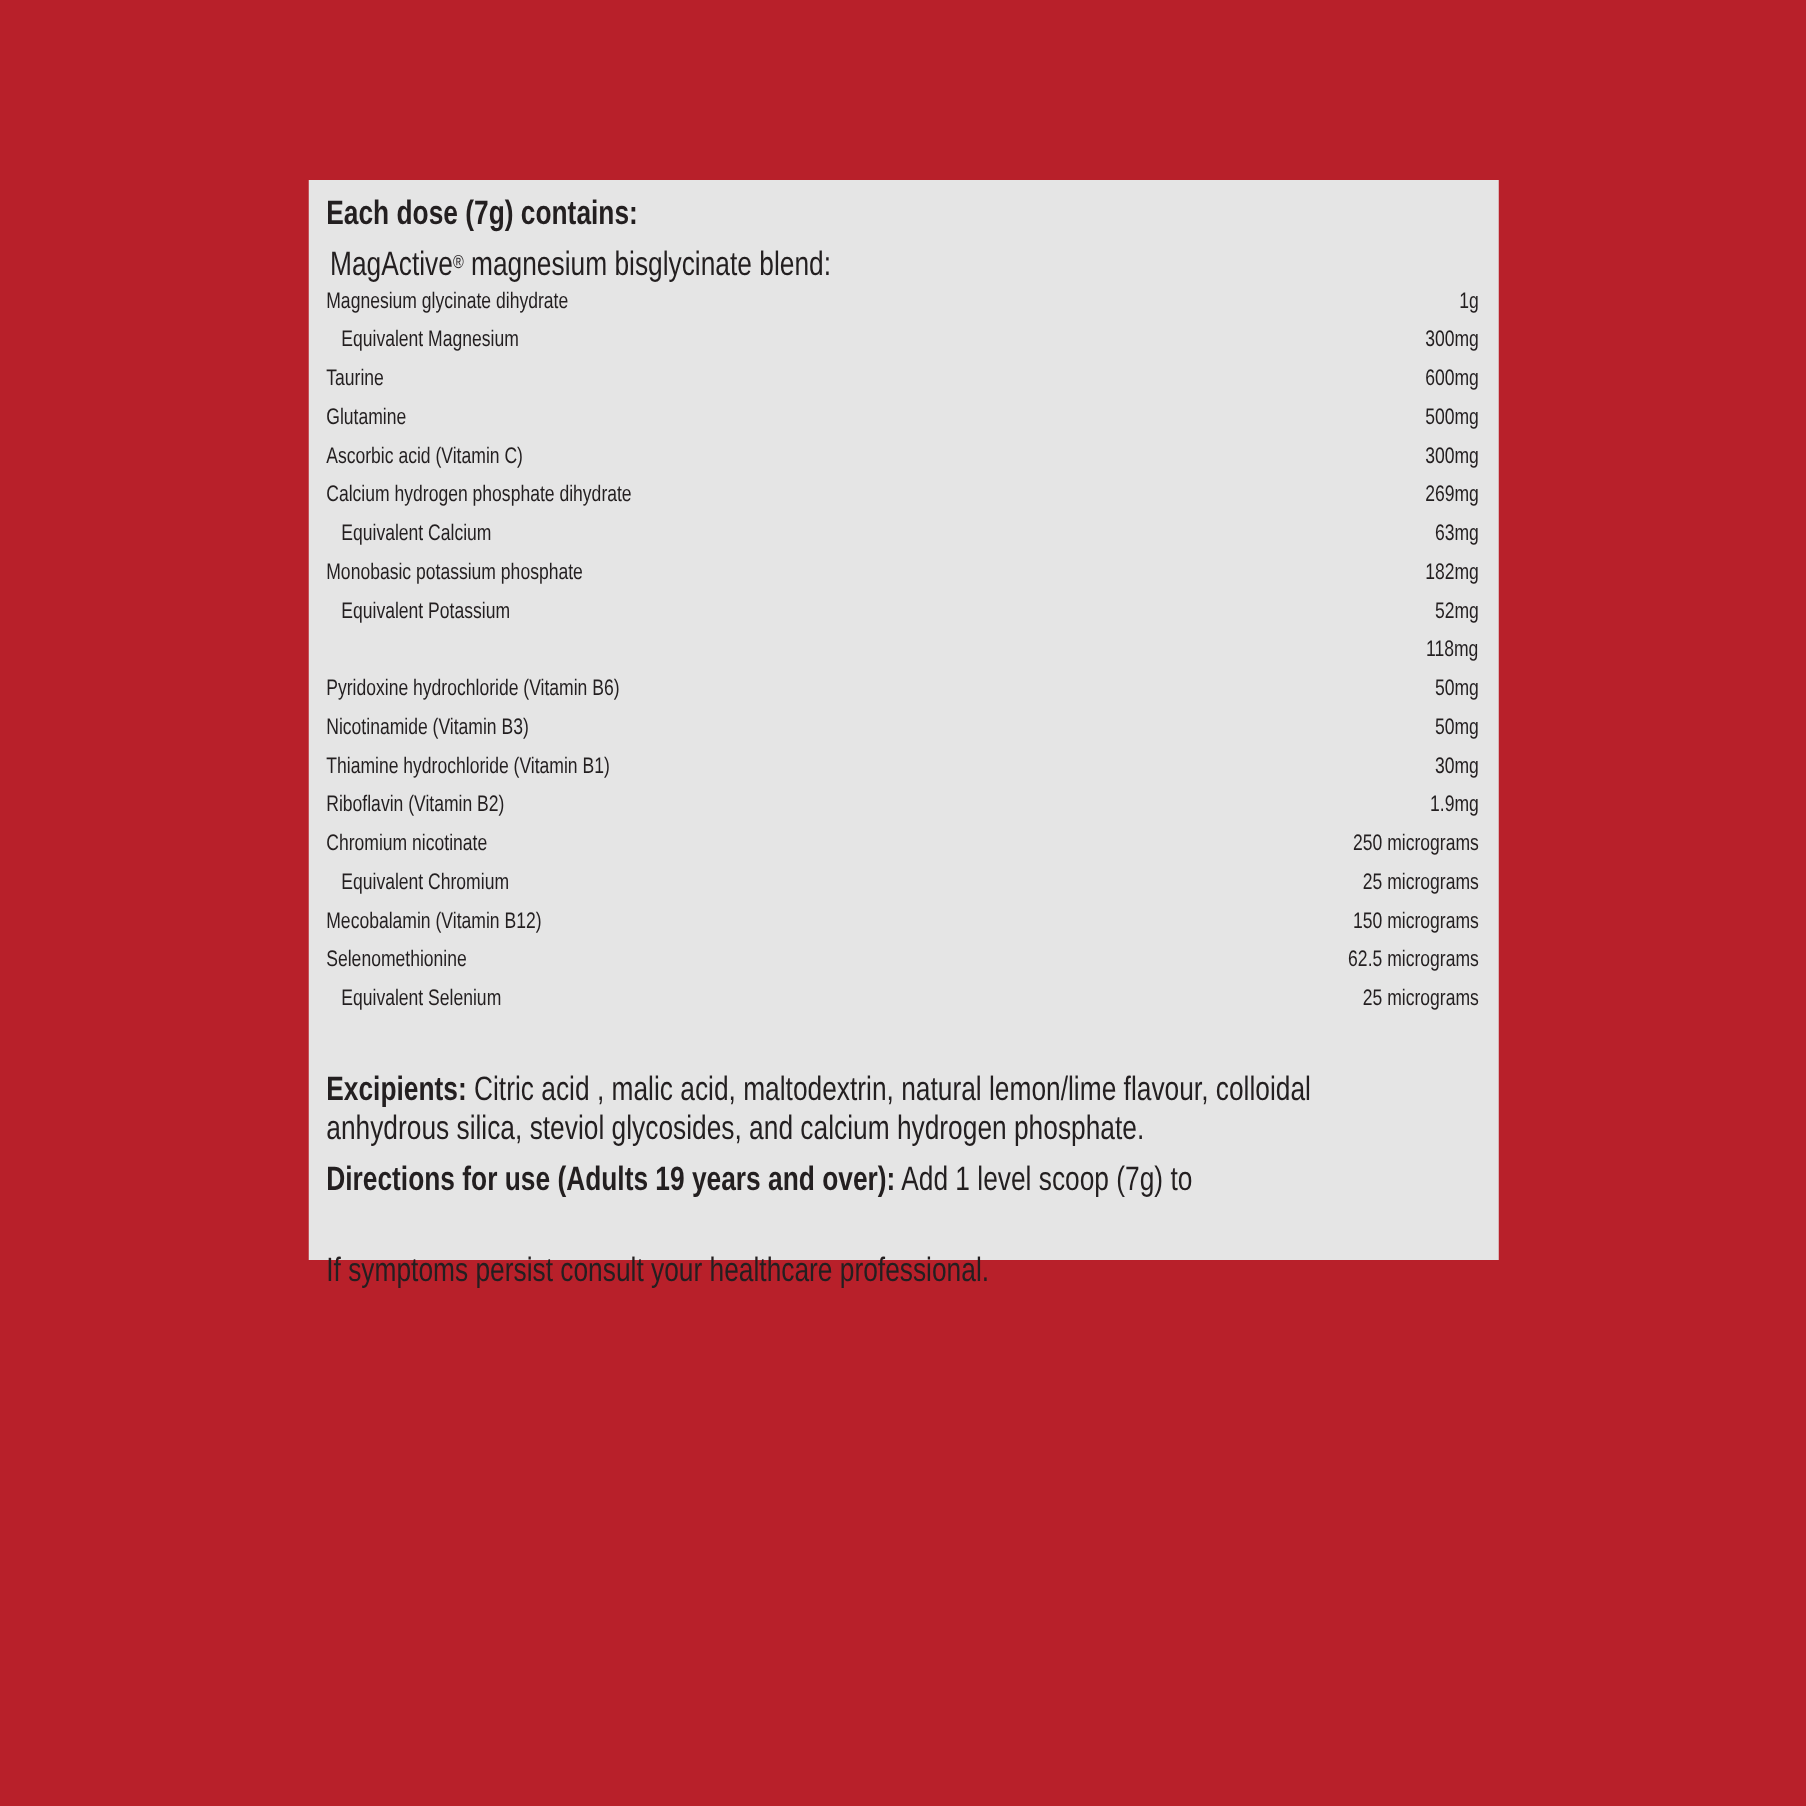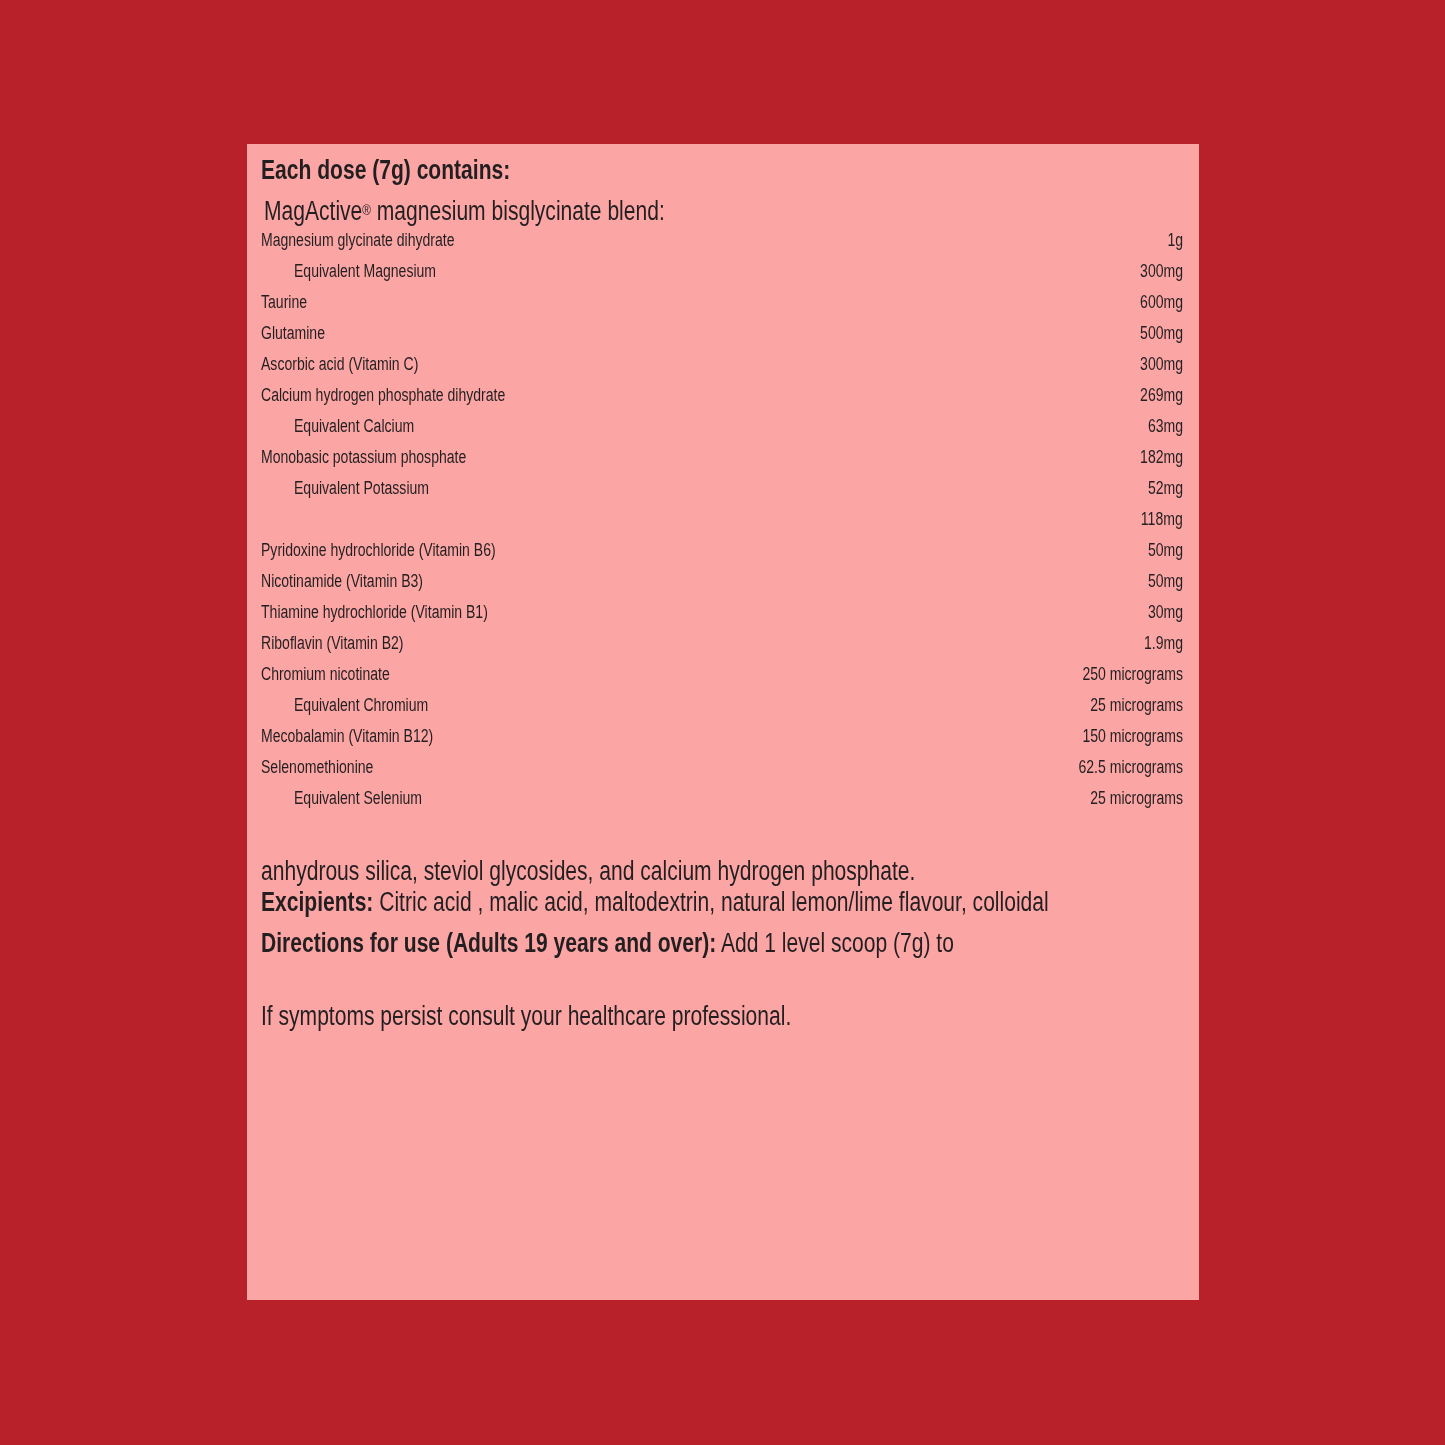--- a/index.html
+++ b/index.html
@@ -1,32 +1,32 @@
 <!DOCTYPE html>
 <html><head>
 <meta charset="utf-8">
 <style>
   html, body { margin:0; padding:0; }
   body {
     width:1445px; height:1445px; background:#b8202a; position:relative; overflow:hidden;
     font-family:"Liberation Sans", sans-serif; color:#231f20;
   }
   .card {
-    position:absolute; left:247px; top:144px; width:952px; height:1156px; background:#fca5a5;
+    position:absolute; left:247px; top:144px; width:952px; height:864px; background:#e5e5e5;
   }
   .inner { position:absolute; left:14px; top:0; width:922px; }
   .cond { display:inline-block; transform-origin:left top; transform:scaleX(0.78); white-space:nowrap; }
   .cond-r { display:inline-block; transform-origin:right top; transform:scaleX(0.78); white-space:nowrap; }
   .heading { position:absolute; top:10px; left:0; font-size:27px; font-weight:bold; line-height:32px; }
   .blend { position:absolute; top:52px; left:3px; font-size:27px; line-height:31px; }
   .blend sup { font-size:15px; vertical-align:top; position:relative; top:-2px; }
   .rows { position:absolute; top:81px; left:0; width:922px; }
   .row { position:relative; height:31px; font-size:18px; line-height:31px; }
   .row .name { position:absolute; left:0; top:0; }
-  .row.sub .name { left:33px; }
+  .row.sub .name { left:12px; }
   .row .amt { position:absolute; right:0; top:0; }
   .para { position:absolute; left:0; width:1180px; font-size:27px; line-height:31px; }
   .para b { font-weight:bold; }
   .p1 { top:712px; }
   .p2 { top:784px; }
   .p3 { top:857px; }
 </style>
 </head>
 <body>
 
@@ -110,22 +110,22 @@
           <span class="name"><span class="cond">Selenomethionine</span></span>
           <span class="amt"><span class="cond-r">62.5 micrograms</span></span>
         </div>
         <div class="row sub">
           <span class="name"><span class="cond">Equivalent Selenium</span></span>
           <span class="amt"><span class="cond-r">25 micrograms</span></span>
         </div>
       </div>
 
     <div class="para p1">
+      <div><span class="cond"><b>Excipients:</b><span> Citric acid , malic acid, maltodextrin, natural lemon/lime flavour, colloidal</span></span></div>
       <div><span class="cond">anhydrous silica, steviol glycosides, and calcium hydrogen phosphate.</span></div>
-      <div><span class="cond"><b>Excipients:</b><span> Citric acid , malic acid, maltodextrin, natural lemon/lime flavour, colloidal</span></span></div>
     </div>
     <div class="para p2">
       <div><span class="cond"><b>Directions for use (Adults 19 years and over):</b><span> Add 1 level scoop (7g) to</span></span></div>
     </div>
     <div class="para p3">
       <span class="cond">If symptoms persist consult your healthcare professional.</span>
     </div>
   </div>
 </div>
 

